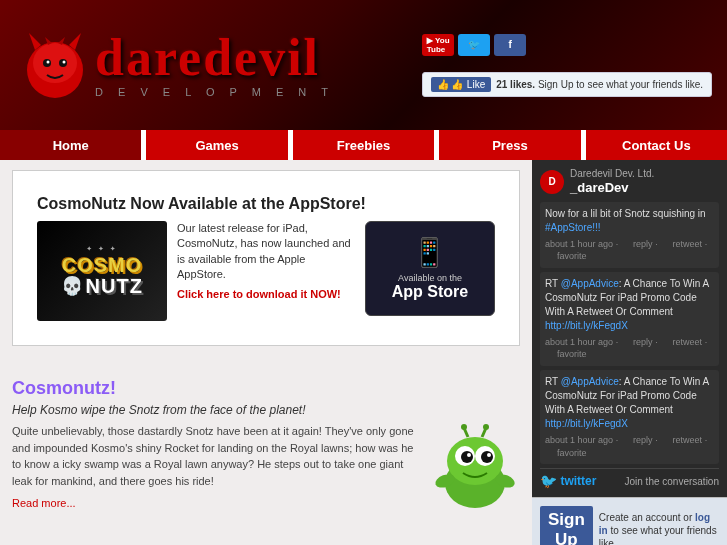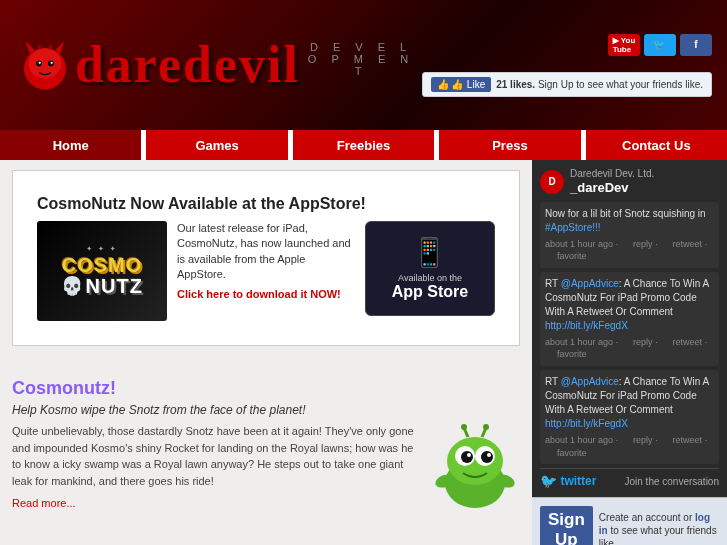--- a/index.html
+++ b/index.html
@@ -21,42 +21,42 @@
       align-items: center;
       padding: 10px 15px;
     }
     #logo-area {
       display: flex;
       align-items: center;
       flex: 1;
     }
     #logo-text-area {
       display: flex;
-      flex-direction: row;
+      flex-direction: column;
     }
     #logo-title {
       font-size: 52px;
       font-weight: bold;
       color: #cc0000;
       text-shadow: 2px 2px 4px #000, -1px -1px 2px #660000;
       font-family: Georgia, serif;
       letter-spacing: 2px;
       line-height: 1;
     }
     #logo-subtitle {
       color: #888;
       font-size: 11px;
       letter-spacing: 6px;
       margin-top: 2px;
       text-align: center;
     }
     #header-right {
       display: flex;
       flex-direction: column;
-      align-items: flex-end;
+      align-items: flex-start;
       gap: 16px;
     }
     #social-icons {
       display: flex;
       gap: 4px;
     }
     .social-btn {
       width: 32px;
       height: 22px;
       border-radius: 3px;

